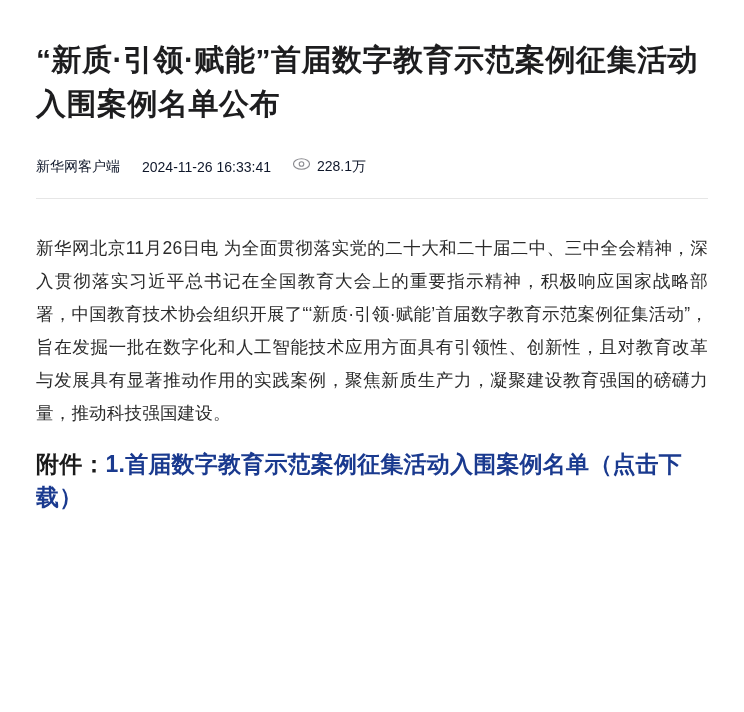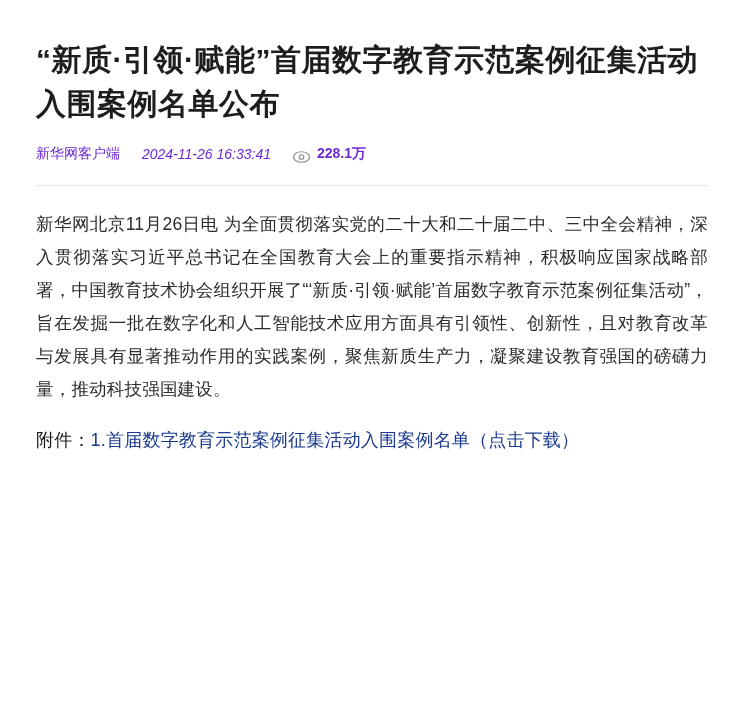--- a/index.html
+++ b/index.html
@@ -26,65 +26,63 @@
     line-height: 44px;
     font-weight: bold;
     color: #1d1d1f;
     letter-spacing: 0.5px;
     margin: 0 0 0 0;
     padding-top: 8px;
   }
   .meta-row {
     display: flex;
     align-items: center;
-    margin-top: 19px;
+    margin-top: 32px;
     font-size: 14px;
-    color: #6d28d9;
+    color: #0f172a;
   }
   .meta-source {
     margin-right: 22px;
   }
   .meta-date {
     margin-right: 22px;
-    font-style: italic;
   }
   .meta-views {
     display: flex;
-    align-items: flex-end;
-    font-weight: bold;
+    align-items: flex-start;
   }
   .eye-icon {
     display: inline-block;
     margin-right: 7px;
     line-height: 0;
   }
   .divider {
     height: 1px;
     background: #e6e6e6;
     margin-top: 22px;
     width: 100%;
   }
   .body-text {
-    margin-top: 22px;
+    margin-top: 33px;
   }
   .para {
     font-size: 17.5px;
     line-height: 33px;
     color: #2b2b2b;
     text-align: justify;
     margin: 0 0 18px 0;
     letter-spacing: 0.2px;
   }
   .attachments {
     margin-top: 14px;
   }
   .attach-line {
-    font-size: 18px;
+    font-size: 23px;
     line-height: 33px;
-    font-weight: normal;
+    font-weight: bold;
     color: #1a3a8f;
     margin-bottom: 10px;
     letter-spacing: 0.2px;
   }
   .attach-line.indent {
     padding-left: 26px;
   }
   .attach-label {
     color: #1a1a1a;
   }

